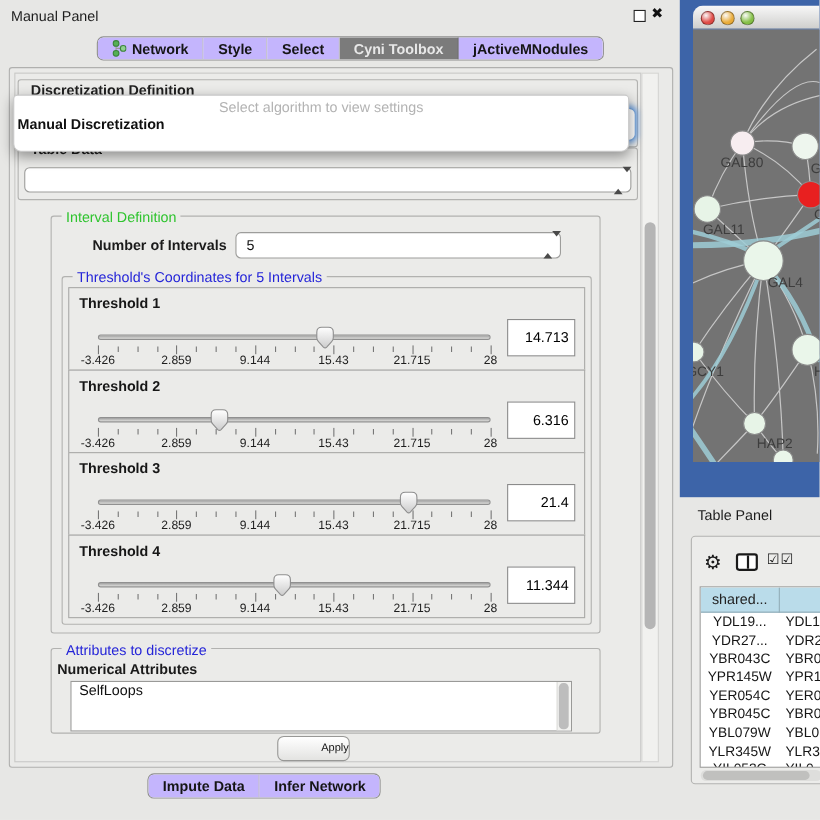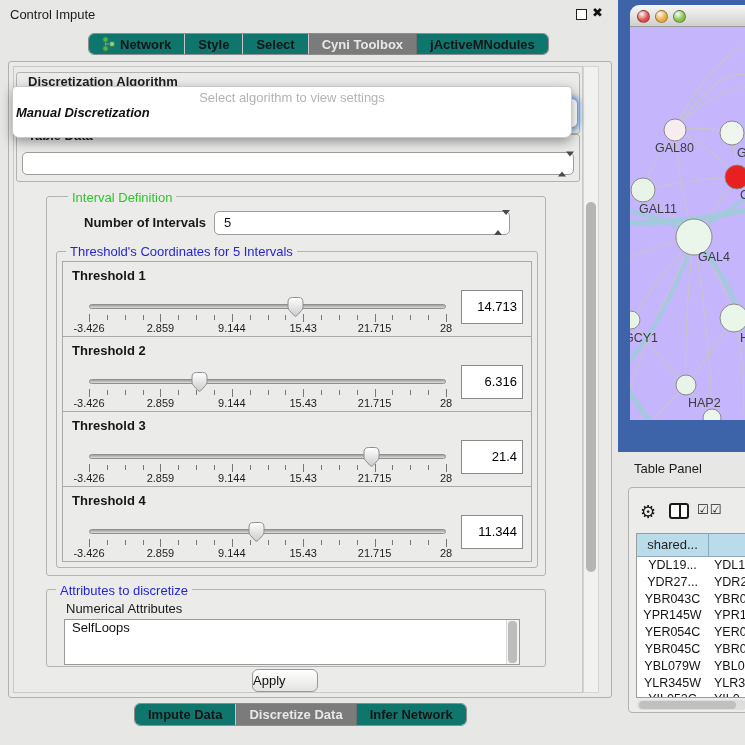--- a/index.html
+++ b/index.html
@@ -9,56 +9,56 @@
 
   
   #panel-title { left:10px; top:7px; font-size:13px; color:#1c1c1c; }
   #float-icon { left:576px; top:9px; width:11px; height:11px; border:1.5px solid #222; background:#fff; }
   #close-icon { left:592px; top:5px; font-size:13px; font-weight:bold; color:#111; font-family:"DejaVu Sans",sans-serif; }
 
   
   #top-tabs { left:88px; top:33px; height:22px; display:flex; border:1px solid #8d8d8d;
     border-radius:6px; overflow:hidden; background:#fff; }
   .tab { display:flex; align-items:center; justify-content:center; gap:5px; padding:0 13px;
-    font-size:13px; font-weight:bold; color:#151515; background:#0f766e; border-right:1px solid #c6c6c6; }
+    font-size:13px; font-weight:bold; color:#151515; background:#c4b5fd; border-right:1px solid #c6c6c6; }
   .tab:last-child { border-right:none; }
   .tab.selected { background:#7b7b7b; color:#e8e8e8; border-right-color:#6e6e6e; }
 
   
   #content-box { left:8px; top:61px; width:604px; height:637px; background:#eaeae8;
     border:1px solid #b0b0ae; border-radius:3px; }
   #inner-panel { left:13px; top:66px; width:570px; height:627px; background:#ebebe9;
     border:1px solid #c9c9c7; }
   #v-scroll-track { left:583px; top:66px; width:16px; height:627px; background:#f1f1ef; border:1px solid #d4d4d2; }
   #v-scroll-thumb { left:586px; top:202px; width:10px; height:370px; background:#b5b5b5; border-radius:5px; }
 
   .groupbox { position:absolute; border:1px solid #b2b2b0; border-radius:3px; }
   .group-label { position:absolute; font-size:13px; background:#ebebe9; padding:0 4px; white-space:nowrap; }
   .gl-dark  { color:#1f1f1f; font-weight:bold; }
-  .gl-green { color:#2fc42f;margin-left:12px; }
+  .gl-green { color:#2fc42f; }
   .gl-blue  { color:#2525d8; }
 
   .combo { position:absolute; background:#fff; border:1px solid #9d9d9b; border-radius:5px;
     font-size:13px; line-height:21px; padding-left:9px; color:#111; }
   .spin { position:absolute; right:7px; top:50%; transform:translateY(-50%); width:8px; }
   .spin .up   { width:0; height:0; border-left:4px solid transparent; border-right:4px solid transparent;
     border-bottom:5px solid #4a4a4a; margin-bottom:2px; }
   .spin .down { width:0; height:0; border-left:4px solid transparent; border-right:4px solid transparent;
     border-top:5px solid #4a4a4a; }
 
   
   #focus-combo { left:22px; top:98px; width:556px; height:30px; background:#fff; border:1px solid #79a7de;
     border-radius:6px; box-shadow:0 0 5px 2px rgba(92,152,228,.8); z-index:3; }
 
   
   #algo-popup { left:12px; top:86px; width:560px; height:52px; background:#fff; border:1px solid #c9c9c9;
     border-radius:4px 4px 7px 7px; box-shadow:0 4px 12px rgba(0,0,0,.38); z-index:10; }
   #algo-placeholder { width:100%; text-align:center; font-size:13px; color:#b3b3b3; margin-top:3px; }
   .algo-option { font-size:13px; color:#101010; padding-left:3px; line-height:16px; }
-  .algo-option.first { font-weight:bold;font-style:italic; }
+  .algo-option.first { font-weight:bold; }
 
   
   .tbox { position:absolute; left:62px; width:470px; height:76px; border:1px solid #a9a9a7; background:#ebebe9; }
   .tbox-label { position:absolute; left:9px; top:6px; font-size:13px; font-weight:bold; color:#161616; }
   .track { position:absolute; left:26px; top:42px; width:357px; height:5px; border-radius:3px;
     background:linear-gradient(180deg,#9e9e9e,#dededc); border:1px solid #909090; }
   .thumb { position:absolute; top:34px; }
   .tick { position:absolute; width:1px; background:#777; }
   .tick.major { top:52px; height:8px; }
   .tick.minor { top:53px; height:5px; }
@@ -66,32 +66,32 @@
   .tfield { position:absolute; left:398px; top:28px; width:62px; height:34px; background:#fff;
     border:1px solid #8b8b8b; font-size:13px; text-align:right; padding:0 5px; line-height:32px; color:#000; }
 
   
   #attr-list { left:64px; top:619px; width:456px; height:46px; background:#fff; border:1px solid #9a9a98; overflow:hidden; }
   .attr-item { font-size:13px; line-height:15.5px; padding-left:7px; color:#101010; white-space:nowrap; }
   #attr-scroll { left:506px; top:620px; width:13px; height:44px; background:#f3f3f1; border-left:1px solid #dcdcda; }
   #attr-thumb { left:508px; top:621px; width:9px; height:42px; background:#bdbdbd; border-radius:4px; }
 
   #apply-btn { left:252px; top:669px; width:66px; height:23px; border:1px solid #989896; border-radius:6px;
-    background:linear-gradient(180deg,#ffffff,#e3e3e1); font-size:13px; text-align:left; line-height:21px; color:#111; }
+    background:linear-gradient(180deg,#ffffff,#e3e3e1); font-size:10px; text-align:right; line-height:21px; color:#111; }
 
   
   #bottom-tabs { left:134px; top:703px; height:23px; display:flex; border:1px solid #8d8d8d;
     border-radius:6px; overflow:hidden; background:#fff; }
 
   
   #net-window { left:618px; top:0; width:127px; height:452px; background:#3d64a8; }
   #net-titlebar { left:630px; top:5px; width:115px; height:22px; border-radius:9px 0 0 0;
     background:linear-gradient(180deg,#f8f8f8,#cfcfcd); border-bottom:1px solid #9a9a98; }
   .light { position:absolute; top:4.5px; width:13px; height:13px; border-radius:50%; }
-  #net-canvas { left:630px; top:27px; width:115px; height:393px; background:#c4b5fd; }
+  #net-canvas { left:630px; top:27px; width:115px; height:393px; background:#737373; }
 
   
   #table-panel-title { left:634px; top:461px; font-size:13px; color:#1c1c1c; }
   #table-panel { left:628px; top:487px; width:124px; height:226px; background:#ececea;
     border:1px solid #b3b3b1; border-radius:4px; }
   #gear-icon { left:640px; top:501px; font-size:18px; color:#1a1a1a; font-family:"DejaVu Sans",sans-serif; }
   #cols-icon { left:669px; top:503px; width:20px; height:16px; border:2px solid #1a1a1a; border-radius:3px; background:#fff; }
   #cols-icon .mid { position:absolute; left:8px; top:0; width:2px; height:12px; background:#1a1a1a; }
   #check-icons { left:697px; top:502px; font-size:13px; color:#1a1a1a; letter-spacing:1px; font-family:"DejaVu Sans",sans-serif; }
   #grid { left:636px; top:533px; width:116px; height:165px; background:#fff; border:1px solid #9c9c9a; overflow:hidden; }
@@ -100,21 +100,21 @@
   .trow { position:absolute; font-size:12.5px; color:#151515; white-space:nowrap; }
   .trow .c1 { display:inline-block; width:71px; text-align:center; }
   .trow .c2 { display:inline-block; padding-left:6px; }
   #h-scroll-track { left:637px; top:700px; width:110px; height:10px; background:#dededc; border-radius:5px; }
   #h-scroll-thumb { left:639px; top:701px; width:97px; height:8px; background:#c0c0be; border-radius:4px; }
 </style>
 </head>
 <body>
 
 <div>
-  <span class="abs" id="panel-title">Control Impute</span>
+  <span class="abs" id="panel-title">Manual Panel</span>
   <span class="abs" id="float-icon"></span>
   <span class="abs" id="close-icon">✖</span>
 </div>
 
 <div class="abs" id="top-tabs">
     <div class="tab">
       <svg width="13" height="16" viewBox="0 0 13 16">
         <line x1="3.5" y1="4" x2="3.5" y2="12" stroke="#9a9a9a"></line>
         <line x1="3.5" y1="8" x2="10" y2="8" stroke="#9a9a9a"></line>
         <circle cx="3.5" cy="3.5" r="2.6" fill="#55b055" stroke="#3c833c"></circle>
@@ -136,21 +136,21 @@
       <span>jActiveMNodules</span>
     </div>
   </div>
 
 <div class="abs" id="content-box"></div>
 <div class="abs" id="inner-panel"></div>
 <div class="abs" id="v-scroll-track"></div>
 <div class="abs" id="v-scroll-thumb"></div>
 
 <div class="groupbox" style="left:16px; top:72px; width:564px; height:62px;"></div>
-<span class="group-label gl-dark" style="left:24px; top:74px;">Discretization Algorithm</span>
+<span class="group-label gl-dark" style="left:24px; top:74px;">Discretization Definition</span>
 <div class="abs" id="focus-combo"></div>
 
 <div class="groupbox" style="left:16px; top:134px; width:564px; height:48px;"></div>
 <span class="group-label gl-dark" style="left:24px; top:128px;">Table Data</span>
 <div class="combo" style="left:22px; top:152px; width:552px; height:23px;">
   <span class="spin"><span class="up"></span><span class="down"></span></span>
 </div>
 
 <div class="groupbox" style="left:46px; top:196px; width:500px; height:380px;"></div>
 <span class="group-label gl-green" style="left:56px; top:190px;">Interval Definition</span>
@@ -325,32 +325,31 @@
             </linearGradient>
           </defs>
           <path d="M2,6 Q2,1.5 6.5,1.5 L12.5,1.5 Q17,1.5 17,6 L17,11 Q17,13 15.5,14.5 L11,19.5 Q9.5,21 8,19.5 L3.5,14.5 Q2,13 2,11 Z" fill="url(#tg3)" stroke="#8e8e8e"></path>
         </svg></div>
       <div class="tfield">11.344</div>
     </div>
   </div>
 
 <div class="groupbox" style="left:46px; top:589px; width:500px; height:78px;"></div>
 <span class="group-label gl-blue" style="left:56px; top:583px;">Attributes to discretize</span>
-<span class="abs" style="left:52px; top:601px; font-size:13px; font-weight:normal;margin-left:14px;">Numerical Attributes</span>
+<span class="abs" style="left:52px; top:601px; font-size:13px; font-weight:bold;">Numerical Attributes</span>
 <div class="abs" id="attr-list">
     <div class="attr-item">SelfLoops</div>
   </div>
 <div class="abs" id="attr-scroll"></div>
 <div class="abs" id="attr-thumb"></div>
 
 <button class="abs" id="apply-btn">Apply</button>
 
 <div class="abs" id="bottom-tabs">
     <div class="tab">Impute Data</div>
-    <div class="tab selected">Discretize Data</div>
     <div class="tab">Infer Network</div>
   </div>
 
 <div class="abs" id="algo-popup">
   <div id="algo-placeholder">Select algorithm to view settings</div>
   <div id="algo-options">
       <div class="algo-option first">Manual Discretization</div>
     </div>
 </div>
 

